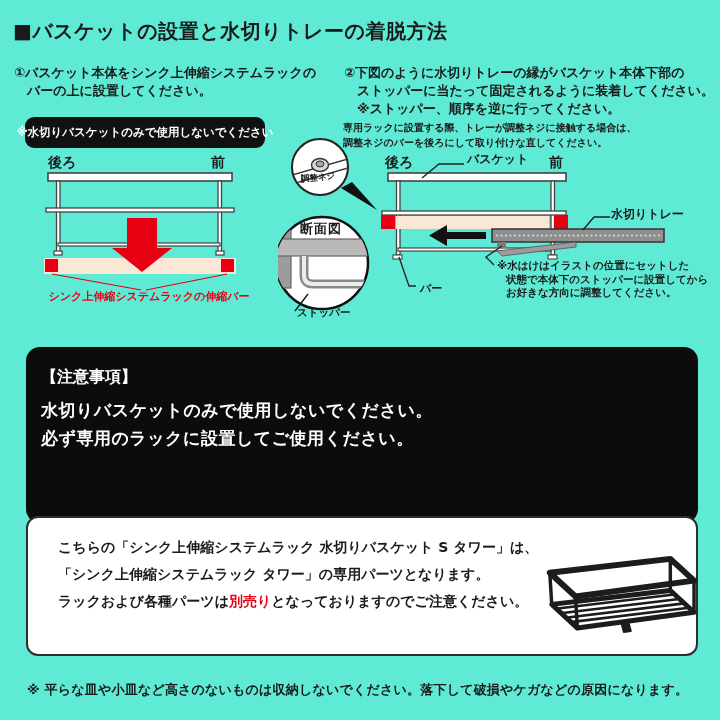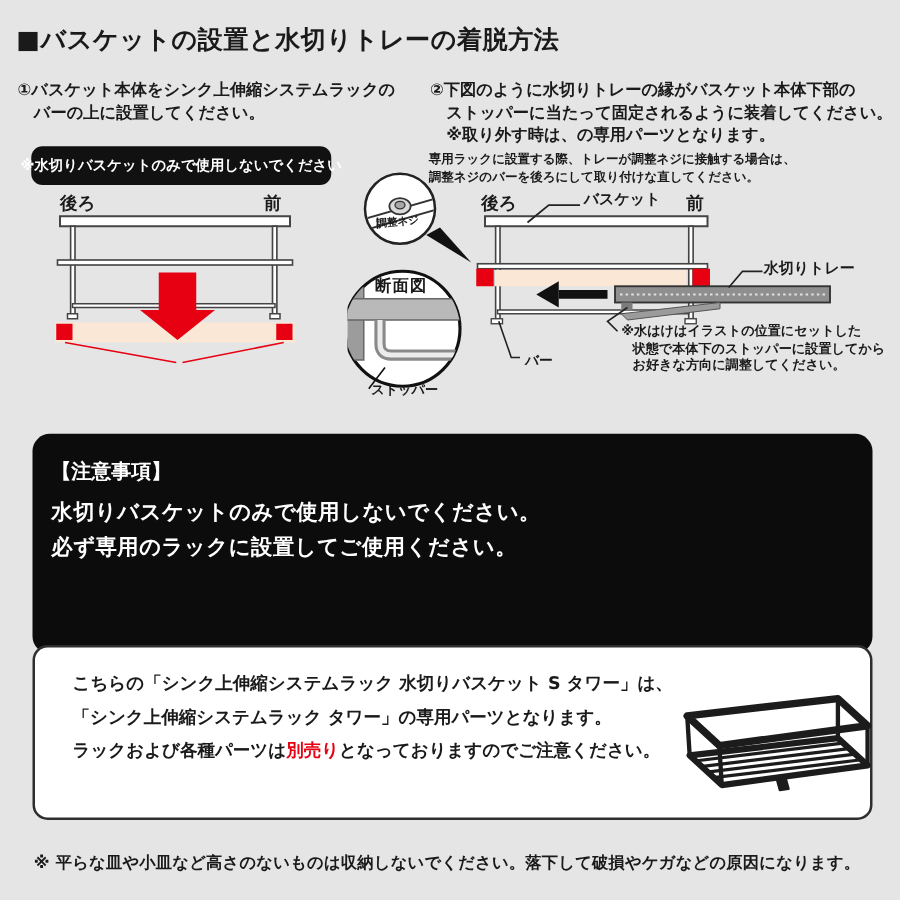--- a/index.html
+++ b/index.html
@@ -1,16 +1,16 @@
 <!DOCTYPE html>
 <html lang="ja" style="--red: #e60012;"><head>
 <meta charset="utf-8">
 <style>
   html,body{margin:0;padding:0;background:#fff;}
-  #page{position:relative;width:720px;height:720px;background:#e5e5e5;overflow:hidden;
+  #page{position:relative;width:720px;height:720px;background:#5eead4;overflow:hidden;
         font-family:"DejaVu Sans",sans-serif;font-weight:bold;color:#1a1a1a;}
   .abs{position:absolute;white-space:nowrap;}
   .title{font-size:20px;letter-spacing:.5px;}
   .step{font-size:13px;line-height:18px;}
   .pill{background:#111;color:#fff;border-radius:9px;font-size:11.5px;
         display:flex;align-items:center;justify-content:center;}
   .dlabel-lg{font-size:14px;}
   .dlabel-md{font-size:12px;}
   .dlabel-sm{font-size:11px;}
   .dlabel-xs{font-size:10.5px;line-height:13.5px;}
@@ -35,21 +35,21 @@
   <div class="abs title" style="left:13px;top:18px;">■バスケットの設置と水切りトレーの着脱方法</div>
 
   <div class="abs step" style="left:14px;top:64px;">
     <div>①バスケット本体をシンク上伸縮システムラックの</div>
     <div style="padding-left:13px;">バーの上に設置してください。</div>
   </div>
 
   <div class="abs step" style="left:344px;top:64px;">
     <div>②下図のように水切りトレーの縁がバスケット本体下部の</div>
     <div style="padding-left:13px;">ストッパーに当たって固定されるように装着してください。</div>
-    <div style="padding-left:13px;">※取り外す時は、の専用パーツとなります。</div>
+    <div style="padding-left:13px;">※ストッパー、順序を逆に行ってください。</div>
   </div>
 
   <div class="abs pill" style="left:25px;top:117px;width:240px;height:31px;">※水切りバスケットのみで使用しないでください</div>
 
   <div class="abs dlabel-lg" style="left:48px;top:154px;">後ろ</div>
   <div class="abs dlabel-lg" style="left:211px;top:154px;">前</div>
 
   <svg class="abs" style="left:24px;top:148px;" width="270" height="164" viewBox="0 0 270 164">
 
     <rect x="24" y="25" width="184" height="8" fill="#fff" stroke="#444" stroke-width="1.6"></rect>
@@ -64,20 +64,21 @@
     <rect x="21" y="111" width="13" height="13" fill="#e60012"></rect>
     <rect x="197" y="111" width="13" height="13" fill="#e60012"></rect>
 
     <g fill="#e60012">
       <rect x="103" y="70" width="30" height="31"></rect>
       <polygon points="88,100 148,100 118,124"></polygon>
     </g>
 
     <path d="M28,126 L117,142 M203,126 L122,142" stroke="#e60012" stroke-width="1.2" fill="none"></path>
   </svg>
+  <div class="abs red-caption" style="left:29px;top:289px;width:240px;">シンク上伸縮システムラックの伸縮バー</div>
 
   <div class="abs note2" style="left:343px;top:121px;">
     <div>専用ラックに設置する際、トレーが調整ネジに接触する場合は、</div>
     <div>調整ネジのバーを後ろにして取り付けな直してください。</div>
   </div>
 
   <svg class="abs" style="left:278px;top:118px;" width="442" height="212" viewBox="0 0 442 212">
     <defs>
       <clipPath id="c1">
           <circle cx="42" cy="49" r="27"></circle>

